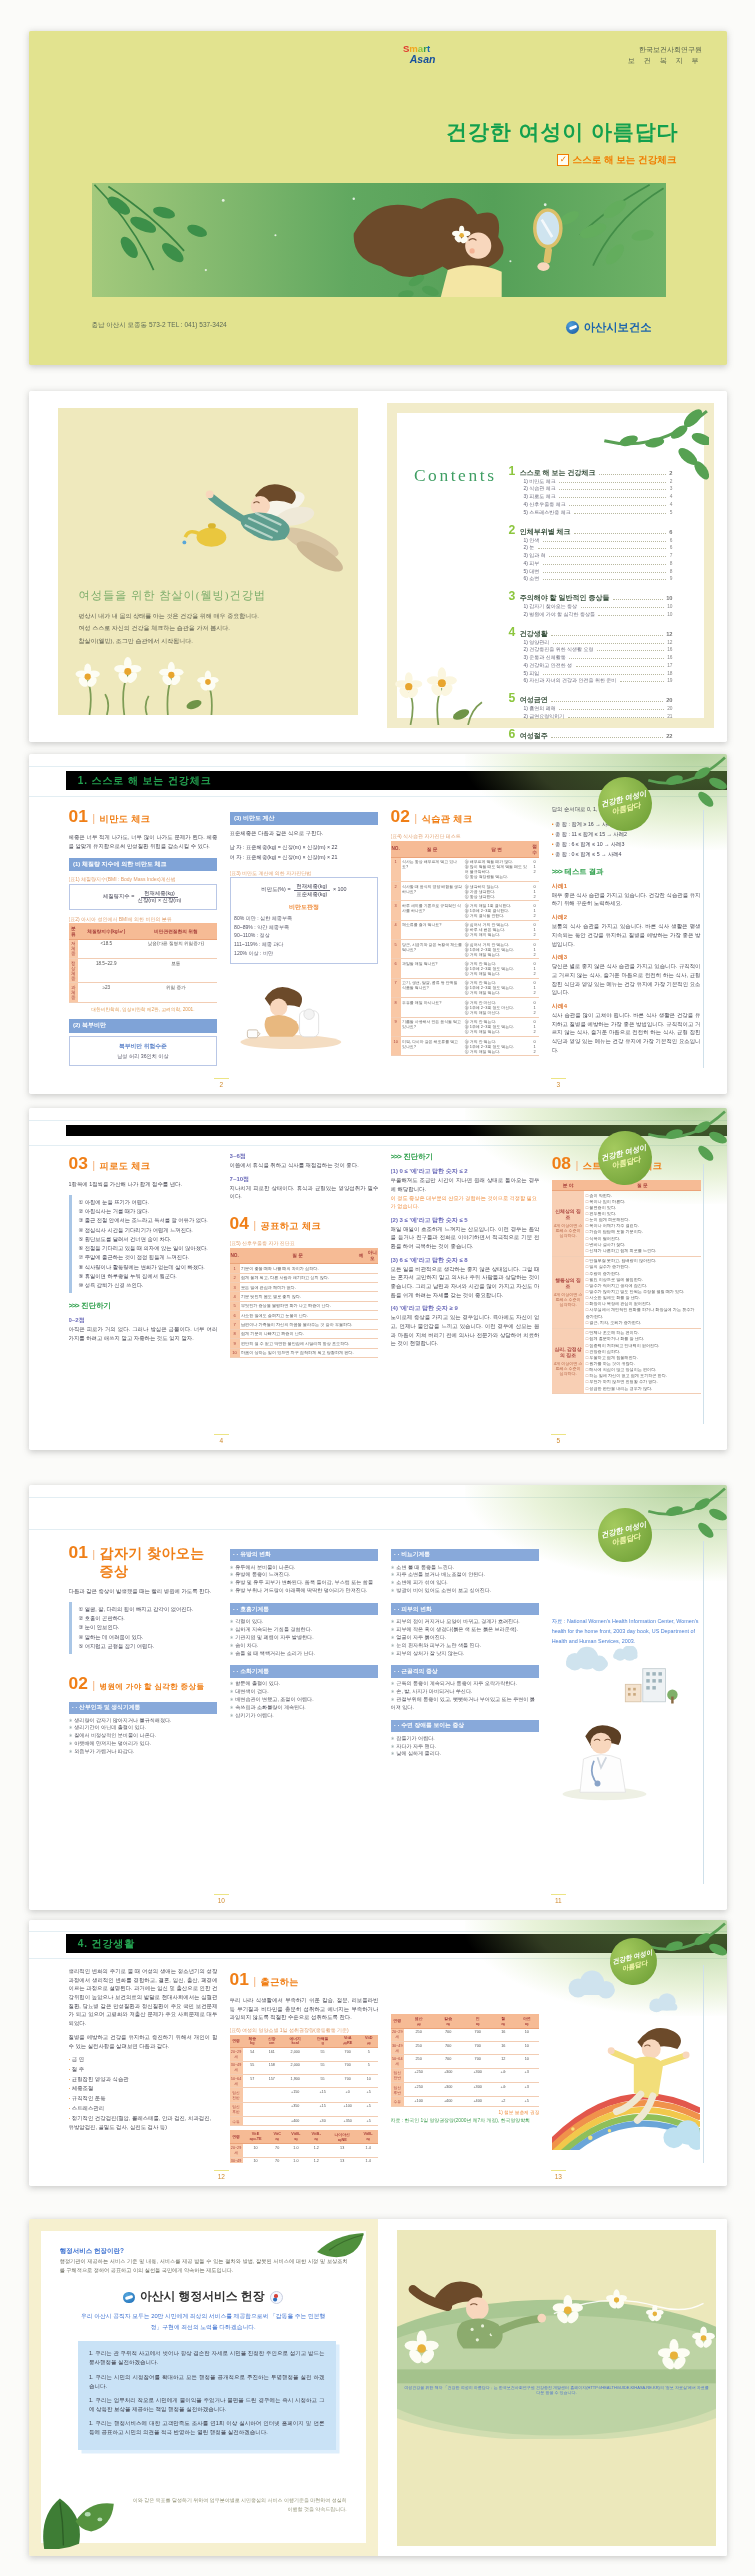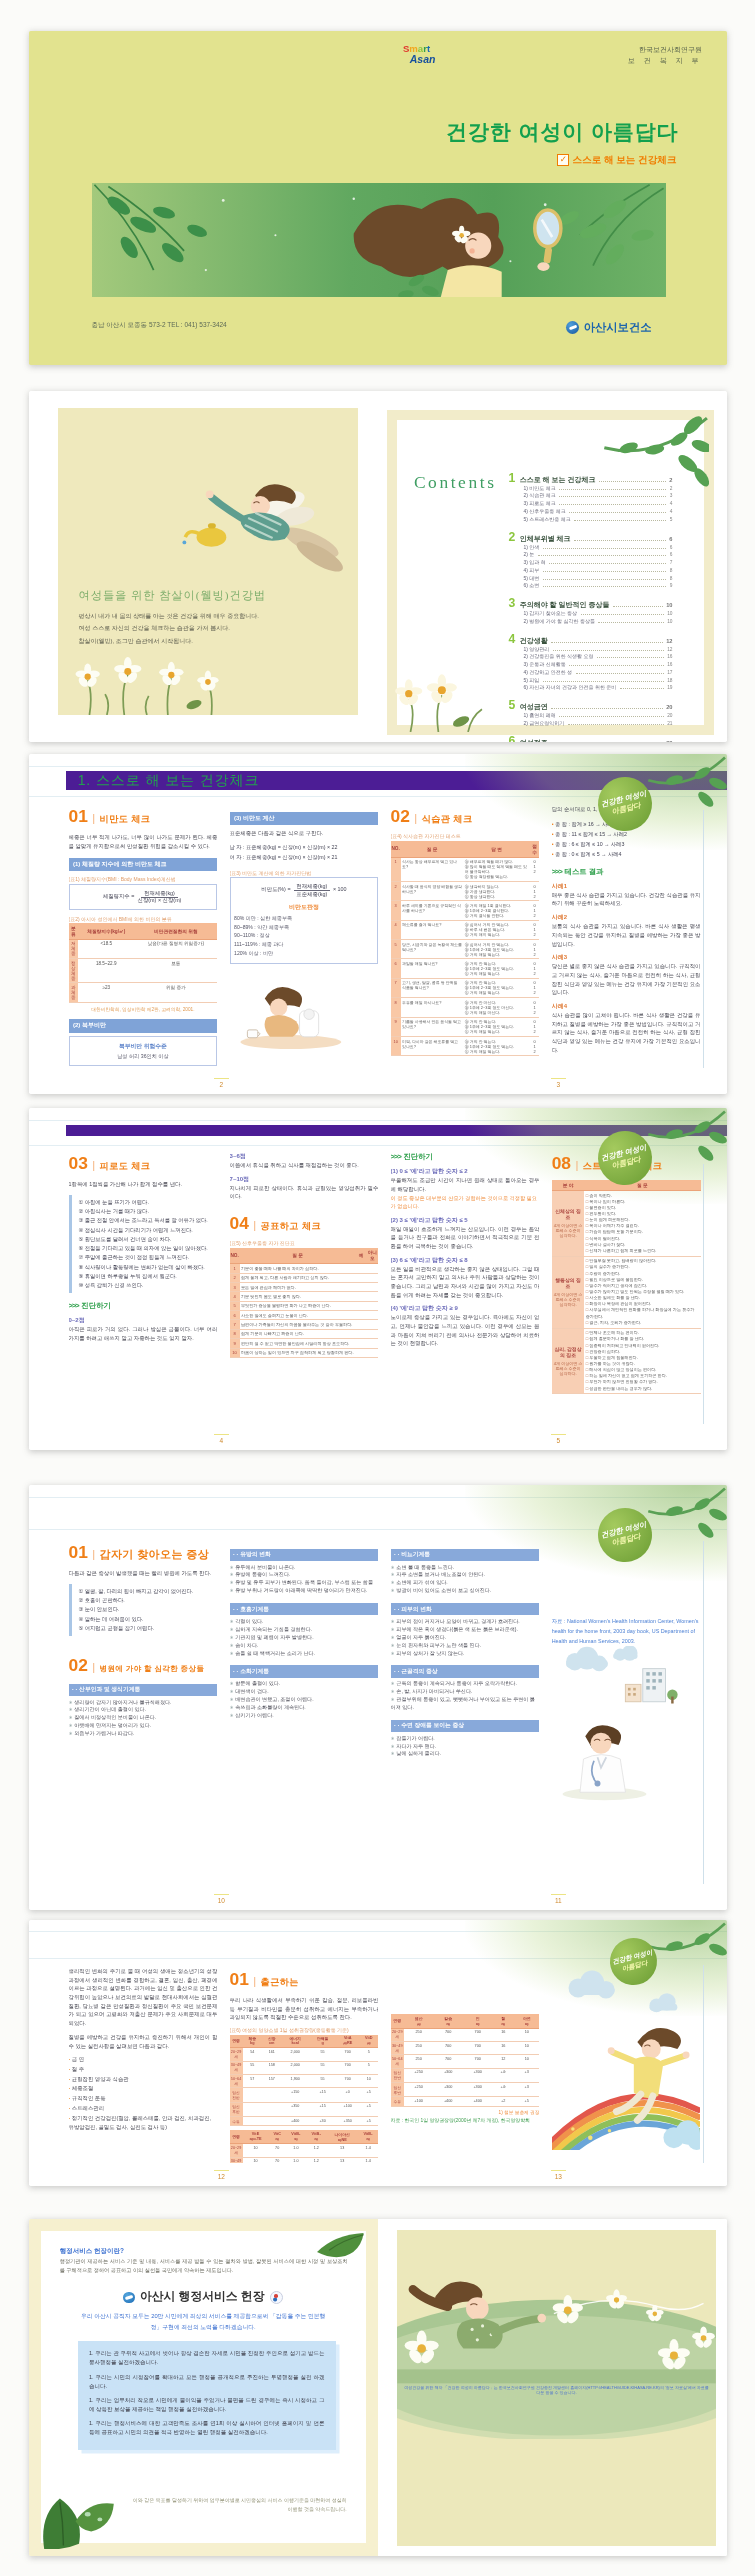--- a/index.html
+++ b/index.html
@@ -2,21 +2,21 @@
 <html style="font-size:14px"><head>
 <meta charset="utf-8">
 <style>
   html,body{margin:0;padding:0;background:#fbfbf9;}
   body{width:755px;font-family:"Liberation Sans","DejaVu Sans",sans-serif;color:#444;-webkit-font-smoothing:antialiased;}
   .stack{width:755px;}
   .spread{position:relative;width:698px;margin:0 auto;background:#fff;box-shadow:0 1.7px 6.1px rgba(120,120,120,.38);border-radius:1.7px;overflow:hidden;}
   
   .pageno{position:absolute;bottom:6.1px;width:15.7px;text-align:center;font-size:6.5px;color:#cf8a2e;border-top:1.7px solid #ece484;padding-top:1.7px;}
   .pl{left:185px}.pr{left:522px}
-  .chapter{position:absolute;left:37px;right:0;top:17.4px;height:19px;background:#4c1d95;color:#23a04f;font-weight:normal;font-size:14px;line-height:19px;padding-left:12.2px;letter-spacing:0.9px;}
+  .chapter{position:absolute;left:37px;right:0;top:17.4px;height:19px;background:#000000;color:#23a04f;font-weight:bold;font-size:10px;line-height:19px;padding-left:12.2px;letter-spacing:0.9px;}
   .chapter.empty{height:11.3px;}
   .guide{position:absolute;left:0;right:0;height:0.9px;background:#e3eef3;}
   .vline{position:absolute;width:0.9px;background:#cfe0ea;right:23px;top:56px;bottom:26px;}
   .wash{position:absolute;right:0;top:0;width:262px;height:96px;pointer-events:none;
         background:radial-gradient(ellipse at 88% 0%, rgba(120,175,80,.55), rgba(175,210,120,.28) 50%, rgba(255,255,255,0) 72%);}
   .badge{position:absolute;right:75px;top:23px;width:54px;height:54px;border-radius:50%;
          background:radial-gradient(circle at 35% 28%,#a4ca5e,#6a9c33);display:flex;flex-direction:column;align-items:center;justify-content:center;
          transform:rotate(-14deg);color:#fff;font-size:7.4px;font-weight:bold;font-style:italic;z-index:5;}
   .badge .l2{color:#f3f7ae;}
   .vine{position:absolute;right:0;top:0;z-index:4;pointer-events:none;}
@@ -66,21 +66,21 @@
   .cv-banner{position:absolute;left:63px;top:152px;width:574px;height:114px;background:linear-gradient(90deg,#a3c97c,#61a860 45%,#55a058 70%,#6fb267);}
   .cv-addr{position:absolute;left:63px;bottom:35px;font-size:6.5px;color:#5d6a57;}
   .cv-org{position:absolute;right:75px;bottom:30px;display:flex;align-items:center;gap:4.4px;color:#1a63ad;font-weight:bold;font-size:11.3px;}
   .orgdot{width:13px;height:13px;border-radius:50%;background:radial-gradient(circle at 35% 30%,#4fa0dd,#15559c);position:relative;}
   .orgdot::after{content:"";position:absolute;left:2.6px;top:5.2px;width:7.9px;height:2.6px;background:#fff;border-radius:1.7px;transform:rotate(-20deg);}
   
   .s2{height:351px;}
   .s2 .ybox{position:absolute;left:29px;top:17.4px;width:300px;height:307px;background:#efe9bd;}
   .s2 .ititle{position:absolute;left:21px;top:180px;font-family:"Liberation Serif","DejaVu Serif",serif;color:#7fae6d;font-size:11.3px;letter-spacing:0.9px;}
   .s2 .ilines{position:absolute;left:21px;top:202px;font-size:6px;color:#5a5a4c;line-height:2.1;}
-  .s2 .cbox{position:absolute;left:358px;top:12.2px;width:307px;height:305px;background:#fff;border:10.5px solid #f2ecca;margin-top:7px;}
+  .s2 .cbox{position:absolute;left:358px;top:12.2px;width:307px;height:305px;background:#fff;border:10.5px solid #f2ecca;}
   .s2 .contents{position:absolute;left:17.4px;top:52px;font-family:"Liberation Serif","DejaVu Serif",serif;color:#3f9e63;font-size:17.4px;letter-spacing:2.6px;}
   .toc{position:absolute;left:112px;top:51px;width:164px;}
   .toc-sec{margin-bottom:6.1px;}
   .toc-main{display:flex;align-items:baseline;font-size:7px;color:#3a523e;font-weight:bold;}
   .toc-main .tn{color:#8cc63e;font-size:12.2px;font-weight:bold;margin-right:4.4px;}
   .leader{flex:1;border-bottom:0.9px dotted #b9b9a0;margin:0 3.5px 1.7px;}
   .tp{color:#777;font-size:5.7px;}
   .toc-sub{display:flex;align-items:baseline;font-size:5px;color:#667;padding-left:15px;line-height:1.55;}
   .tp2{color:#888;font-size:4.8px;}
   
@@ -1030,21 +1030,21 @@
     <div class="badge">
         <span>건강한 여성이</span>
         <span class="l2">아름답다</span>
       </div>
     <div class="vline"></div>
     <div class="cols">
       <div class="col">
         <div class="sech">
             <span class="n">01</span>
             <span class="d">|</span>
-            <span class="t" style="font-size:11px">갑자기 찾아오는 증상</span>
+            <span class="t" style="font-size:14px">갑자기 찾아오는 증상</span>
           </div>
         <div class="b">다음과 같은 증상이 발생했을 때는 빨리 병원에 가도록 한다.</div>
         <div class="bracket">
             <div>① 얼굴, 팔, 다리의 힘이 빠지고 감각이 없어진다.</div>
             <div>② 호흡이 곤란하다.</div>
             <div>③ 눈이 안보인다.</div>
             <div>④ 말하는 데 어려움이 있다.</div>
             <div>⑤ 어지럽고 균형을 잡기 어렵다.</div>
           </div>
         <div class="sech" style="margin-top:19px">
@@ -1183,20 +1183,21 @@
             <circle cx="52" cy="76" r="3.4" fill="#8aa4c8"></circle>
         </svg>
       </div>
     </div>
     <div class="pageno pl">10</div>
     <div class="pageno pr">11</div>
   </div>
 
   <div class="spread s6" style="margin-top:10.5px">
     <div class="guide" style="top:10.5px"></div>
+    <div class="chapter" style="top:14px">4. 건강생활</div>
     <div class="guide" style="top:38px"></div>
     <div class="wash"></div>
     <svg class="vine" width="79" height="61" viewBox="0 0 90 70">
         <path d="M0,30 Q45,44 88,4" stroke="#5aa055" stroke-width="3" fill="none"></path>
         <g fill="#56a152">
           <ellipse cx="30" cy="30" rx="10" ry="5" transform="rotate(-16 30 30)"></ellipse>
           <ellipse cx="62" cy="22" rx="10" ry="5" transform="rotate(-32 62 22)"></ellipse>
           <ellipse cx="80" cy="34" rx="11" ry="5.4" transform="rotate(26 80 34)"></ellipse>
         </g>
       </svg>

